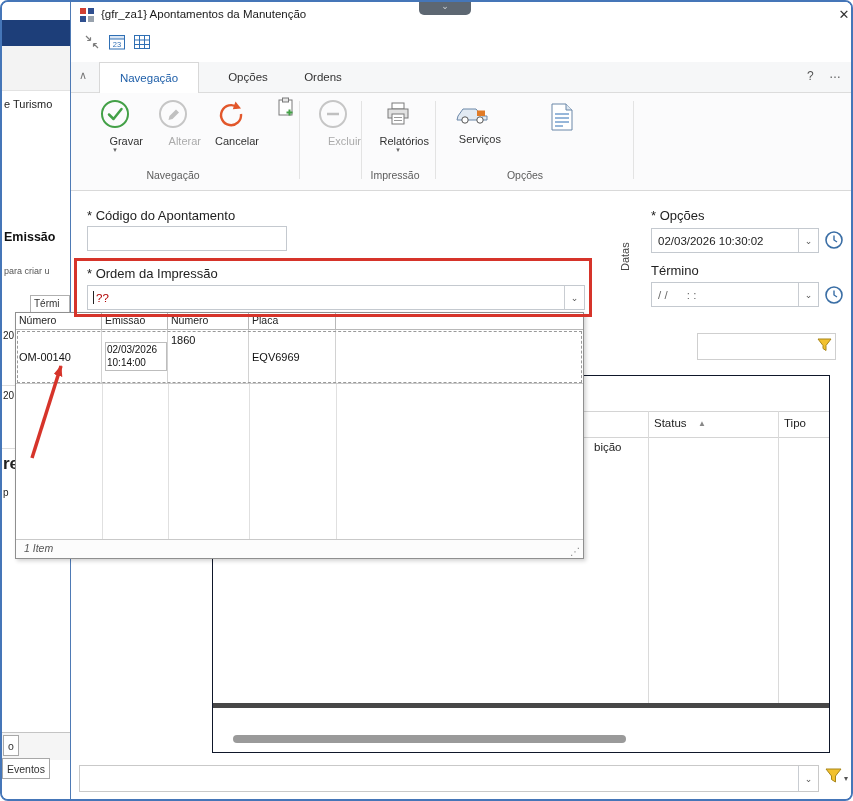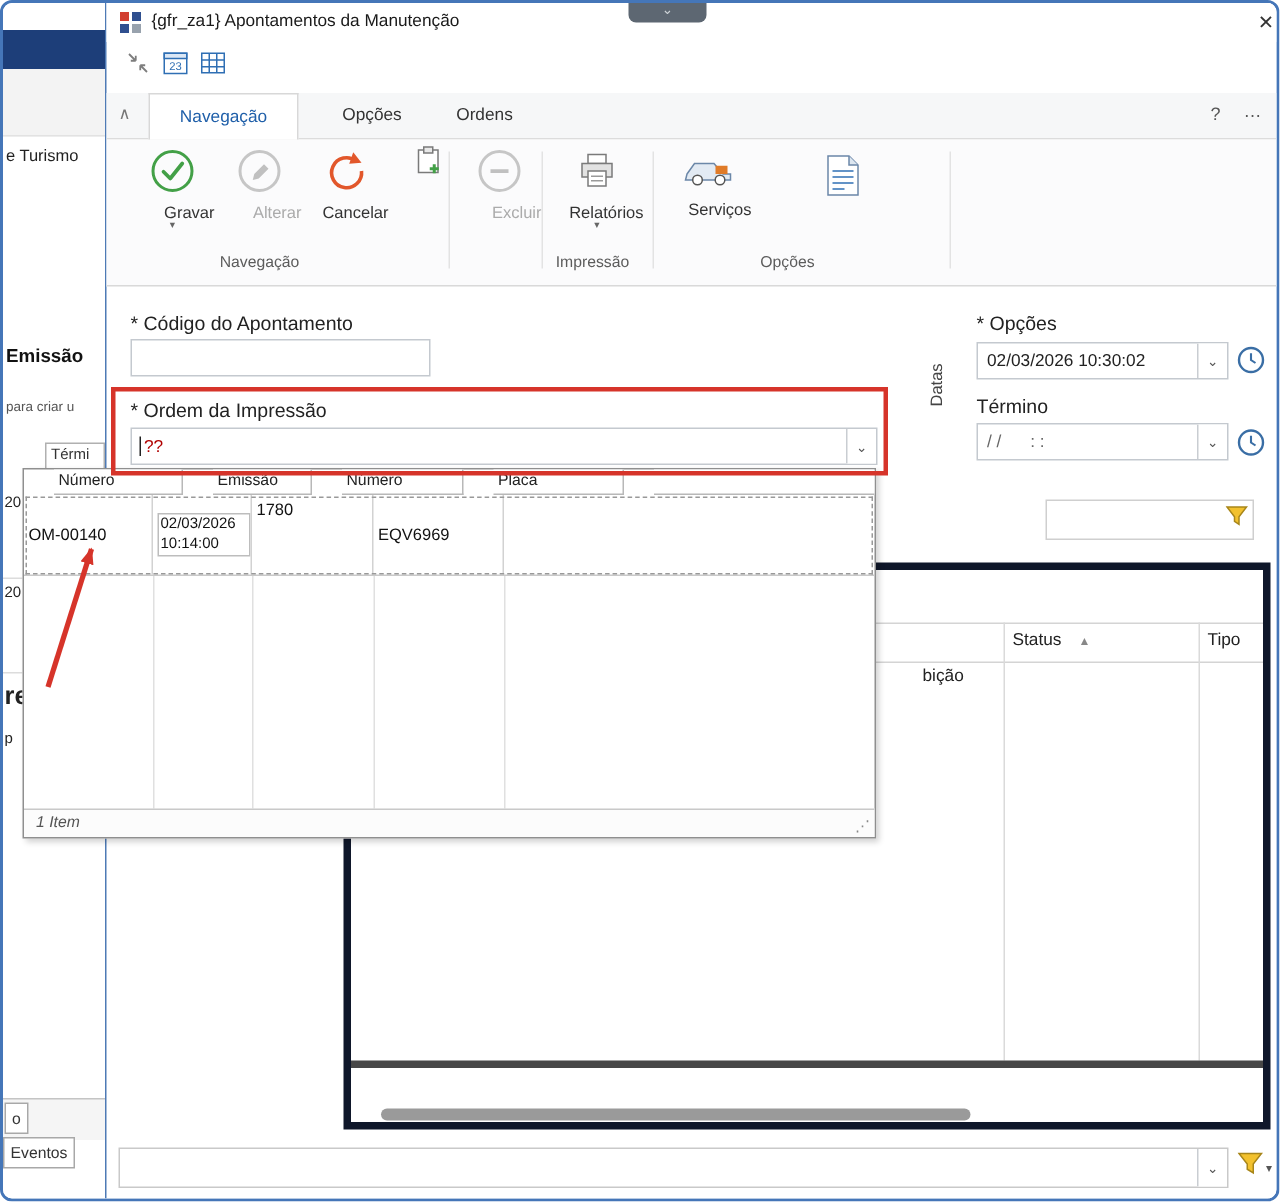--- a/index.html
+++ b/index.html
@@ -61,40 +61,40 @@
          font-size:11px;color:#444;}
   .clock{position:absolute;width:22px;height:22px;}
   .caret-bar{width:1px;height:13px;background:#222;margin-left:5px;}
   .red-val{color:#b00000;font-size:11.5px;padding-left:2px;}
   
   .filterbox{position:absolute;left:626px;top:331px;width:139px;height:27px;box-sizing:border-box;border:1px solid #cfcfcf;
              display:flex;align-items:center;background:#fff;}
   .filterbox .val{flex:1;padding-left:5px;font-size:11px;}
   .funnel-wrap{width:22px;text-align:center;}
   
-  .grid-panel{position:absolute;left:158px;top:373px;width:618px;height:378px;box-sizing:border-box;
-              border:5px solid #0f172a;background:#fff;}
+  .grid-panel{position:absolute;left:141px;top:373px;width:618px;height:378px;box-sizing:border-box;
+              border:1px solid #0f172a;background:#fff;}
   .g-header{position:absolute;left:0;right:0;top:35px;height:25px;border-top:1px solid #d4d4d4;border-bottom:1px solid #d4d4d4;background:#fff;}
   .g-col-label{position:absolute;top:5px;font-size:11.5px;color:#222;}
   .g-sort{position:absolute;top:7px;font-size:8px;color:#888;}
   .g-v{position:absolute;width:1px;background:#dadada;top:35px;height:292px;}
   .g-partial{position:absolute;left:381px;top:65px;font-size:11.5px;color:#222;}
   .g-darkbar{position:absolute;left:0;right:0;top:327px;height:5px;background:#474747;}
   .g-scroll{position:absolute;left:20px;top:359px;width:393px;height:8px;border-radius:4px;background:#9a9a9a;}
   
   .bot-combo{position:absolute;left:8px;top:763px;width:740px;height:27px;box-sizing:border-box;border:1px solid #c9c9c9;
              display:flex;align-items:center;background:#fff;}
   .bot-funnel{position:absolute;left:754px;top:766px;display:flex;align-items:center;gap:2px;}
   .bot-funnel .cv{font-size:8px;color:#555;}
   
   .popup{position:absolute;left:13px;top:310px;width:569px;height:247px;box-sizing:border-box;border:1px solid #8f8f8f;
          background:#fff;z-index:10;box-shadow:2px 2px 4px rgba(0,0,0,.18);}
   .lk-head{position:absolute;left:0;top:0;right:0;height:17px;display:flex;}
   .lk-hc{box-sizing:border-box;border-right:1px solid #b8b8b8;border-bottom:1px solid #b8b8b8;font-size:10.5px;color:#222;
-         padding:1px 0 0 3px;overflow:hidden;white-space:nowrap;background:#fff;margin-left:20px;}
+         padding:1px 0 0 3px;overflow:hidden;white-space:nowrap;background:#fff;}
   .lk-row{position:absolute;left:0;top:17px;right:0;height:54px;display:flex;outline:1px dashed #999;outline-offset:-2px;
           border-bottom:1px solid #c9c9c9;box-sizing:border-box;}
   .lk-c{box-sizing:border-box;border-right:1px solid #d2d2d2;font-size:11px;color:#111;display:flex;align-items:center;
         padding-left:3px;overflow:hidden;}
   .lk-emissao-inner{border:1px solid #bdbdbd;font-size:10px;line-height:1.25;width:58px;overflow-wrap:anywhere;padding:1px;}
   .lk-v{position:absolute;width:1px;background:#e0e0e0;top:71px;height:158px;}
   .lk-status{position:absolute;left:0;right:0;bottom:0;height:18px;border-top:1px solid #c9c9c9;background:#fcfcfc;}
   .lk-status .txt{position:absolute;left:8px;top:2px;font-size:10.5px;font-style:italic;color:#555;}
   .lk-grip{position:absolute;right:3px;bottom:1px;font-size:10px;color:#888;}
   
@@ -360,21 +360,21 @@
       <div class="lk-hc" style="width:66px">Emissão</div>
       <div class="lk-hc" style="width:81px">Número</div>
       <div class="lk-hc" style="width:87px">Placa</div>
       <div class="lk-hc" style="flex:1;border-right:none"></div>
     </div>
     <div class="lk-row">
       <div class="lk-c" style="width:86px">OM-00140</div>
       <div class="lk-c" style="width:66px">
         <span class="lk-emissao-inner">02/03/2026 10:14:00</span>
       </div>
-      <div class="lk-c" style="width:81px;align-items:flex-start;padding-top:4px">1780</div>
+      <div class="lk-c" style="width:81px;align-items:flex-start;padding-top:4px">1860</div>
       <div class="lk-c" style="width:87px">EQV6969</div>
       <div class="lk-c" style="flex:1;border-right:none"></div>
     </div>
     <div class="lk-v" style="left:86px"></div>
     <div class="lk-v" style="left:152px"></div>
     <div class="lk-v" style="left:233px"></div>
     <div class="lk-v" style="left:320px"></div>
     <div class="lk-status">
       <span class="txt">1 Item</span>
       <span class="lk-grip">⋰</span>

